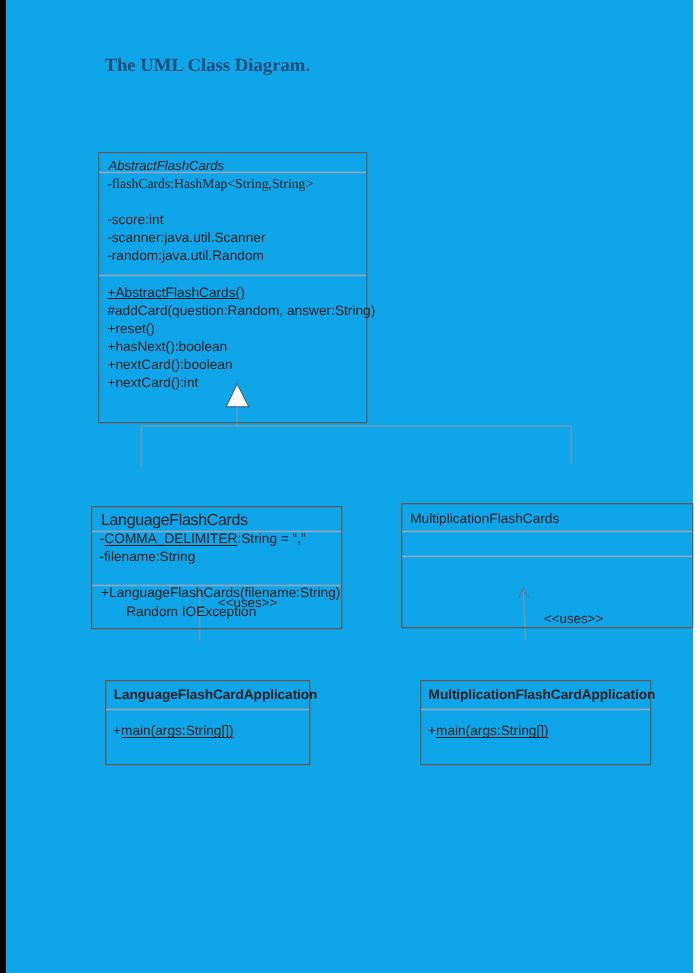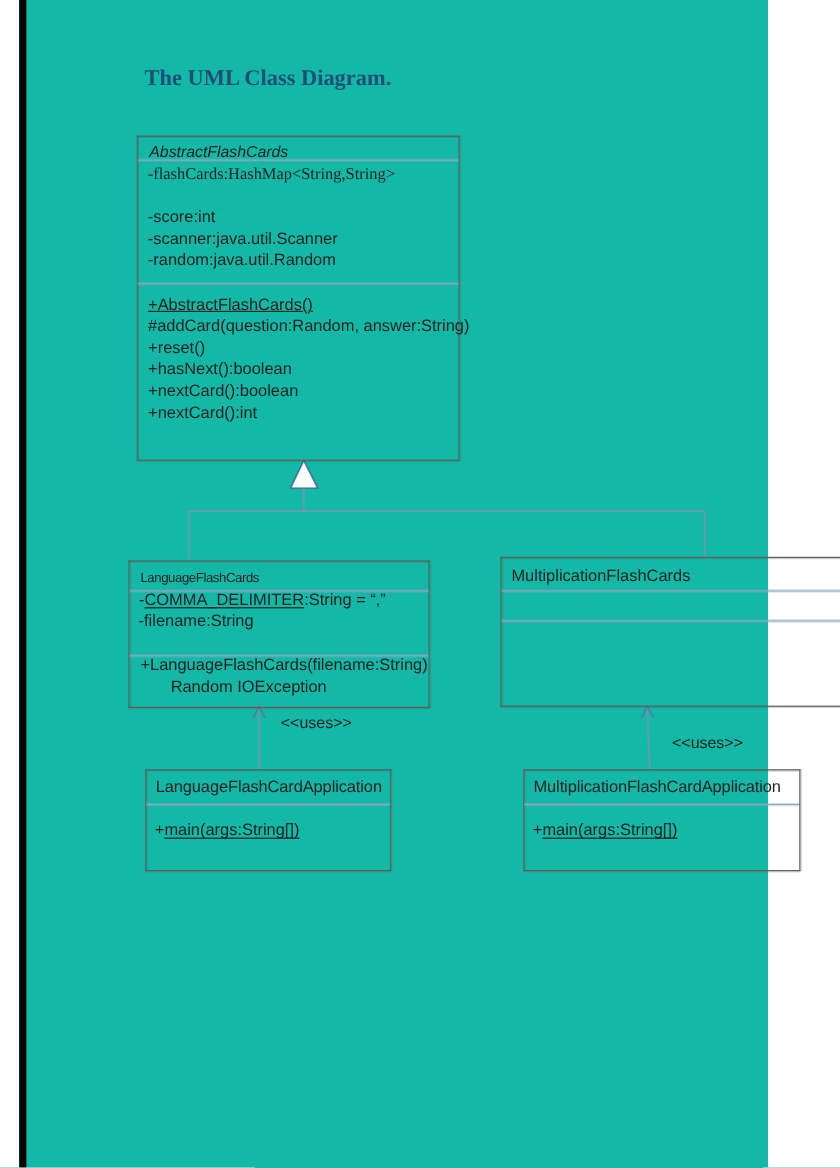--- a/index.html
+++ b/index.html
@@ -1,34 +1,34 @@
 <!DOCTYPE html>
 <html><head>
 <meta charset="utf-8">
 <title>The UML Class Diagram.</title>
 <style>
   html,body{margin:0;padding:0;}
   body{width:700px;height:973px;background:#ffffff;position:relative;overflow:hidden;
        font-family:"Liberation Sans",sans-serif;
        -webkit-font-smoothing:antialiased;text-rendering:geometricPrecision;}
-  .page{position:absolute;left:16px;top:0;width:624px;height:973px;background:#14b8a6;}
+  .page{position:absolute;left:0;top:0;width:693px;height:973px;background:#0ea5e9;}
   .scan-edge{position:absolute;left:0;top:0;width:6px;height:973px;background:#050505;}
   .title{position:absolute;left:104.5px;top:55px;font-family:"Liberation Serif",serif;
          font-weight:bold;font-size:18.7px;color:#1F4E79;white-space:nowrap;line-height:22px;transform:translateZ(0);}
-  .umlbox{position:absolute;box-sizing:border-box;background:transparent;}
+  .umlbox{position:absolute;box-sizing:border-box;background:transparent;margin-top:39px;}
   .bd{position:absolute;background:#5e5e5e;}
   .bd.h{box-shadow:0 1px 0 rgba(94,94,94,0.32);}
   .bd.v{box-shadow:1px 0 0 rgba(94,94,94,0.32);}
   .bd.h{height:1px;}
   .bd.v{width:1px;}
   .div-line{position:absolute;height:1px;background:#8FA7BF;box-shadow:0 -1px 0 rgba(143,167,191,0.38),0 1px 0 rgba(143,167,191,0.30);}
   .row{position:absolute;font-size:13.7px;color:#1f1f1f;line-height:18px;white-space:pre;transform:translateZ(0);}
   .row.ital{font-style:italic;font-size:13.2px;}
-  .row.name-sm{font-size:11px;letter-spacing:-0.35px;}
-  .row.name-tight{letter-spacing:-0.09px;}
+  .row.name-sm{font-size:16px;letter-spacing:-0.35px;}
+  .row.name-tight{letter-spacing:-0.09px;font-weight:bold;}
   .uline{text-decoration:underline;text-decoration-skip-ink:none;text-underline-offset:1.5px;text-decoration-thickness:1px;}
   svg.links{position:absolute;left:0;top:0;width:700px;height:973px;overflow:visible;}
   .uses-label{position:absolute;font-size:13.3px;color:#1f1f1f;white-space:nowrap;line-height:16px;transform:translateZ(0);text-align:right;}
 </style>
 </head>
 <body>
 
 <div class="page">
 
   <div class="scan-edge"></div>

